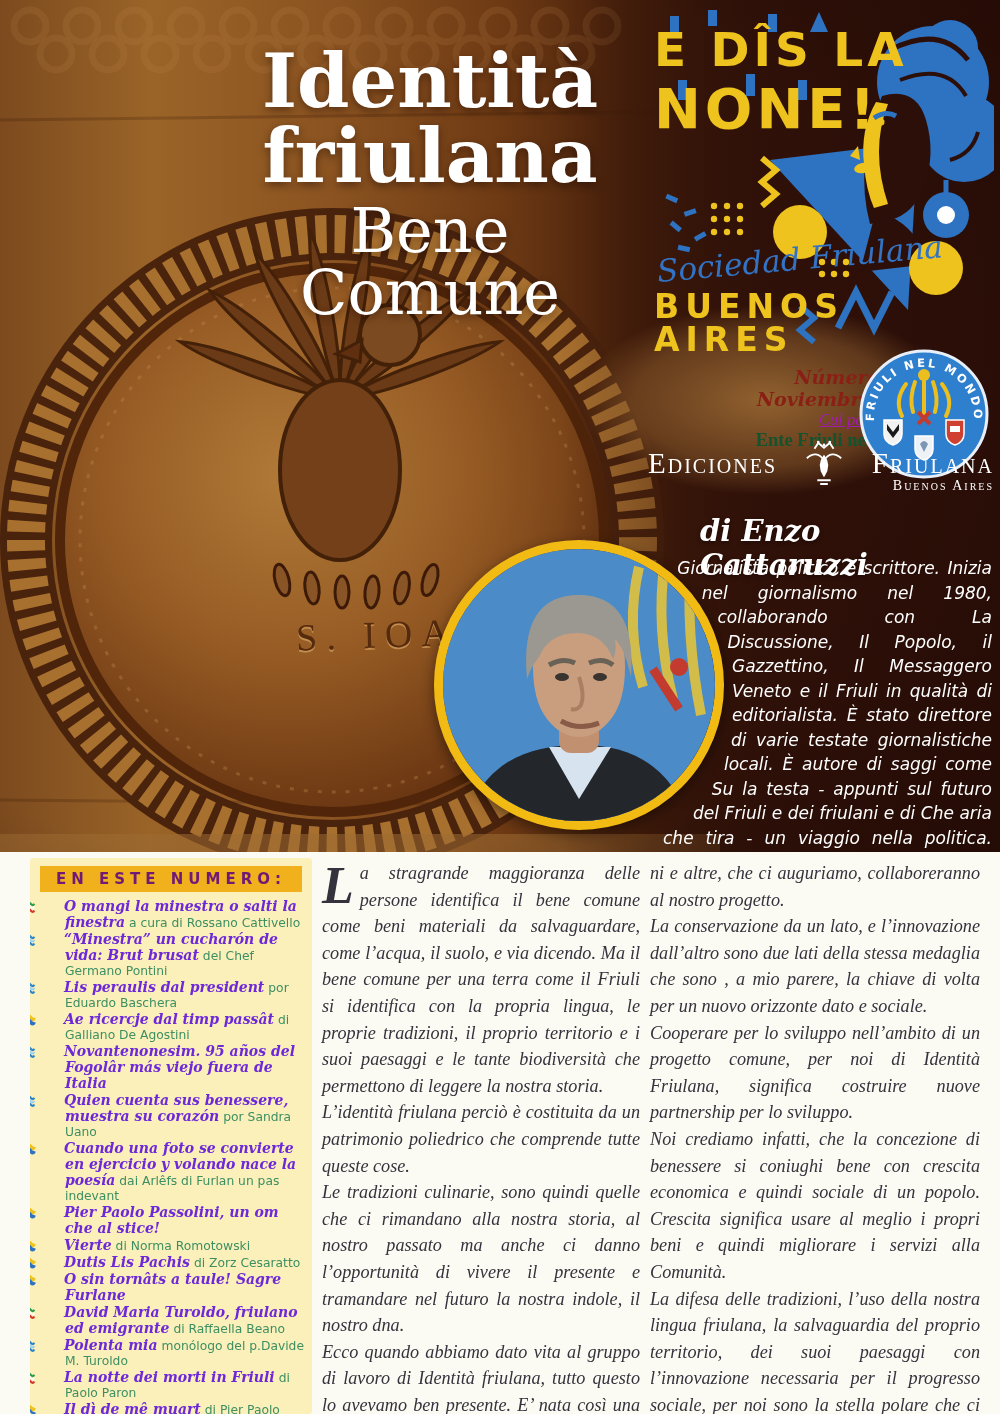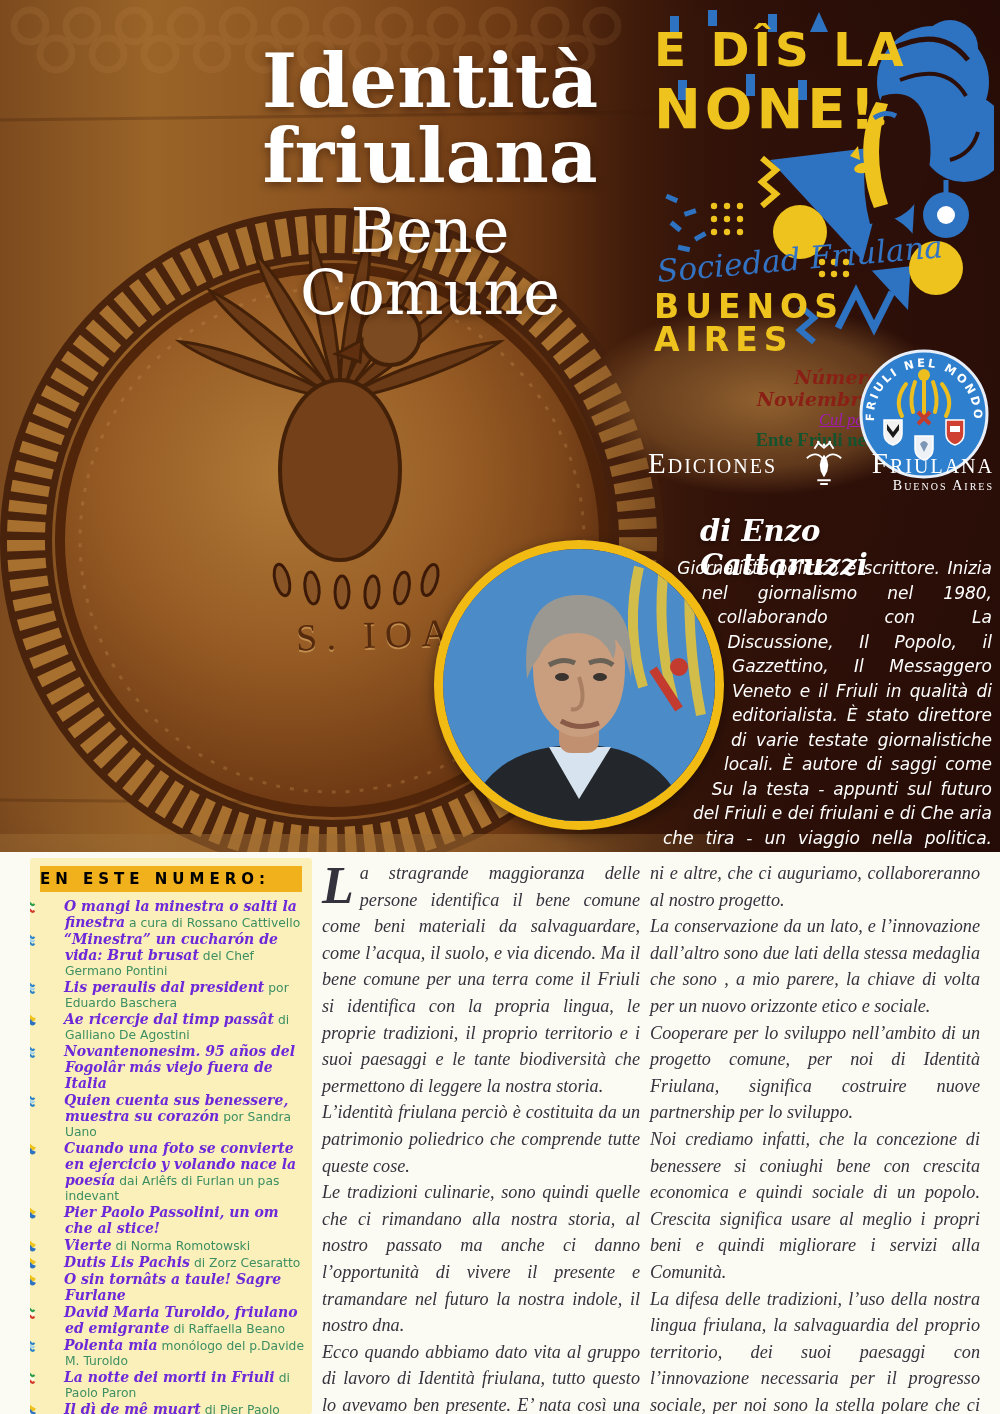--- a/index.html
+++ b/index.html
@@ -46,21 +46,21 @@
   .bio::before{content:"";float:left;width:92px;height:288px;
                shape-outside:circle(150px at -56px 142px);}
   .portrait{position:absolute;left:434px;top:540px;width:272px;height:272px;border-radius:50%;
             border:9px solid #f2bb13;overflow:hidden;box-shadow:0 4px 14px rgba(0,0,0,.45);}
   .portrait svg{display:block;width:272px;height:272px;}
 
   
   .content-bg{position:absolute;left:0;top:852px;right:0;bottom:0;background:#fcfbf3;}
   .toc{position:absolute;left:30px;top:858px;width:282px;height:556px;background:#fbf0ba;
        border-radius:3px;overflow:hidden;}
-  .toc-bar{margin:8px 10px 6px;background:#f0b11c;color:#000000;text-align:left;
+  .toc-bar{margin:8px 10px 6px;background:#f0b11c;color:#701a75;text-align:center;
            font:700 15px/26px "DejaVu Sans",sans-serif;letter-spacing:5px;}
   .toc ul{margin:2px 6px 0 10px;padding:0;list-style:none;}
   .toc li{margin:0 0 1px;padding-left:25px;text-indent:-25px;line-height:14.2px;}
   .flag{display:inline-block;width:21px;margin-right:3px;}
   .flag svg{width:21px;height:12px;vertical-align:-2px;}
   .toc-t{font:700 italic 14px "DejaVu Serif",serif;color:#6d28d9;}
   .toc-c{font:400 12.3px "DejaVu Sans",sans-serif;color:#3d8f63;margin-left:4px;}
 
   .col{position:absolute;top:860px;font:italic 18.2px/26.6px "Liberation Serif",serif;
        color:#34323c;text-align:justify;}
@@ -432,19 +432,19 @@
   </aside>
 
   <div class="col col1">
       <p><span class="dc">L</span>a stragrande maggioranza delle persone identifica il bene comune come beni materiali da salvaguardare, come l’acqua, il suolo, e via dicendo. Ma il bene comune per una terra come il Friuli si identifica con la propria lingua, le proprie tradizioni, il proprio territorio e i suoi paesaggi e le tante biodiversità che permettono di leggere la nostra storia.</p>
       <p>L’identità friulana perciò è costituita da un patrimonio poliedrico che comprende tutte queste cose.</p>
       <p>Le tradizioni culinarie, sono quindi quelle che ci rimandano alla nostra storia, al nostro passato ma anche ci danno l’opportunità di vivere il presente e tramandare nel futuro la nostra indole, il nostro dna.</p>
       <p>Ecco quando abbiamo dato vita al gruppo di lavoro di Identità friulana, tutto questo lo avevamo ben presente. E’ nata così una collaborazione tra alcuni soggetti che vivono il territorio e le tradizio-</p>
     </div>
   <div class="col col2">
       <p>ni e altre, che ci auguriamo, collaboreranno al nostro progetto.</p>
-      <p>La conservazione da un lato, e l’innovazione dall’altro sono due lati della stessa medaglia che sono , a mio parere, la chiave di volta per un nuovo orizzonte etico e sociale.</p>
+      <p>La conservazione da un lato, e l’innovazione dall’altro sono due lati della stessa medaglia che sono , a mio parere, la chiave di volta per un nuovo orizzonte dato e sociale.</p>
       <p>Cooperare per lo sviluppo nell’ambito di un progetto comune, per noi di Identità Friulana, significa costruire nuove partnership per lo sviluppo.</p>
       <p>Noi crediamo infatti, che la concezione di benessere si coniughi bene con crescita economica e quindi sociale di un popolo. Crescita significa usare al meglio i propri beni e quindi migliorare i servizi alla Comunità.</p>
       <p>La difesa delle tradizioni, l’uso della nostra lingua friulana, la salvaguardia del proprio territorio, dei suoi paesaggi con l’innovazione necessaria per il progresso sociale, per noi sono la stella polare che ci ha spinto a consolidare l’identità friulana come bene comune.</p>
     </div>
 
 </div>
 
 </body></html>

